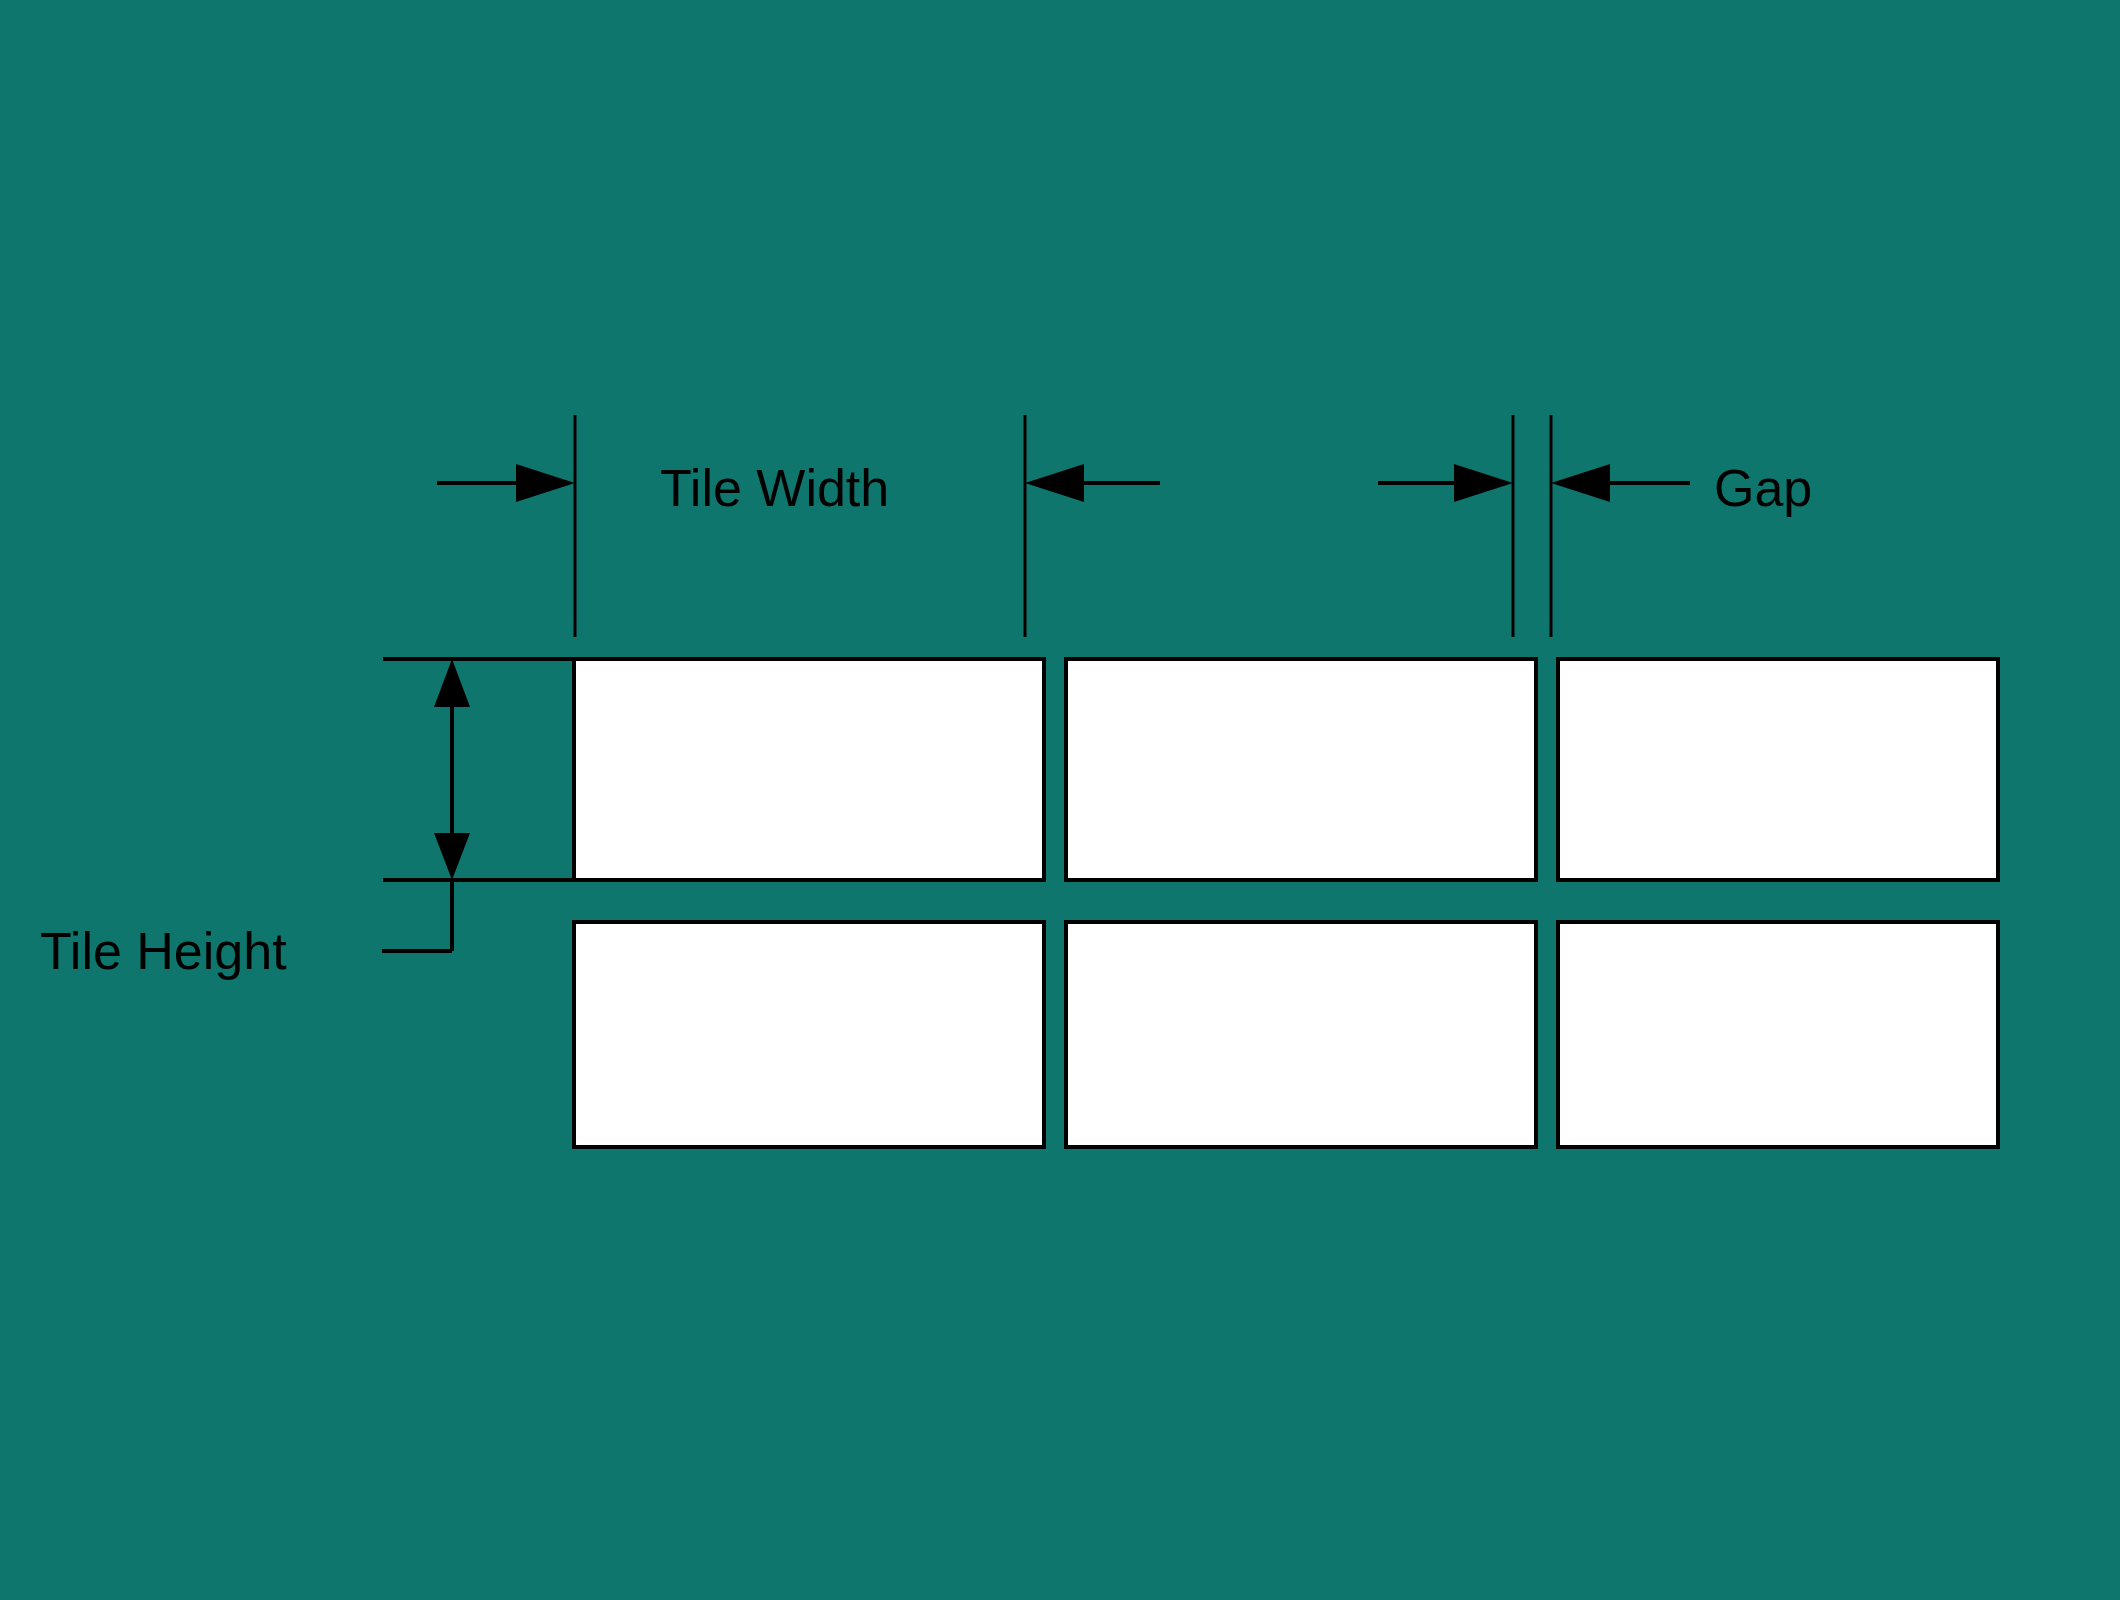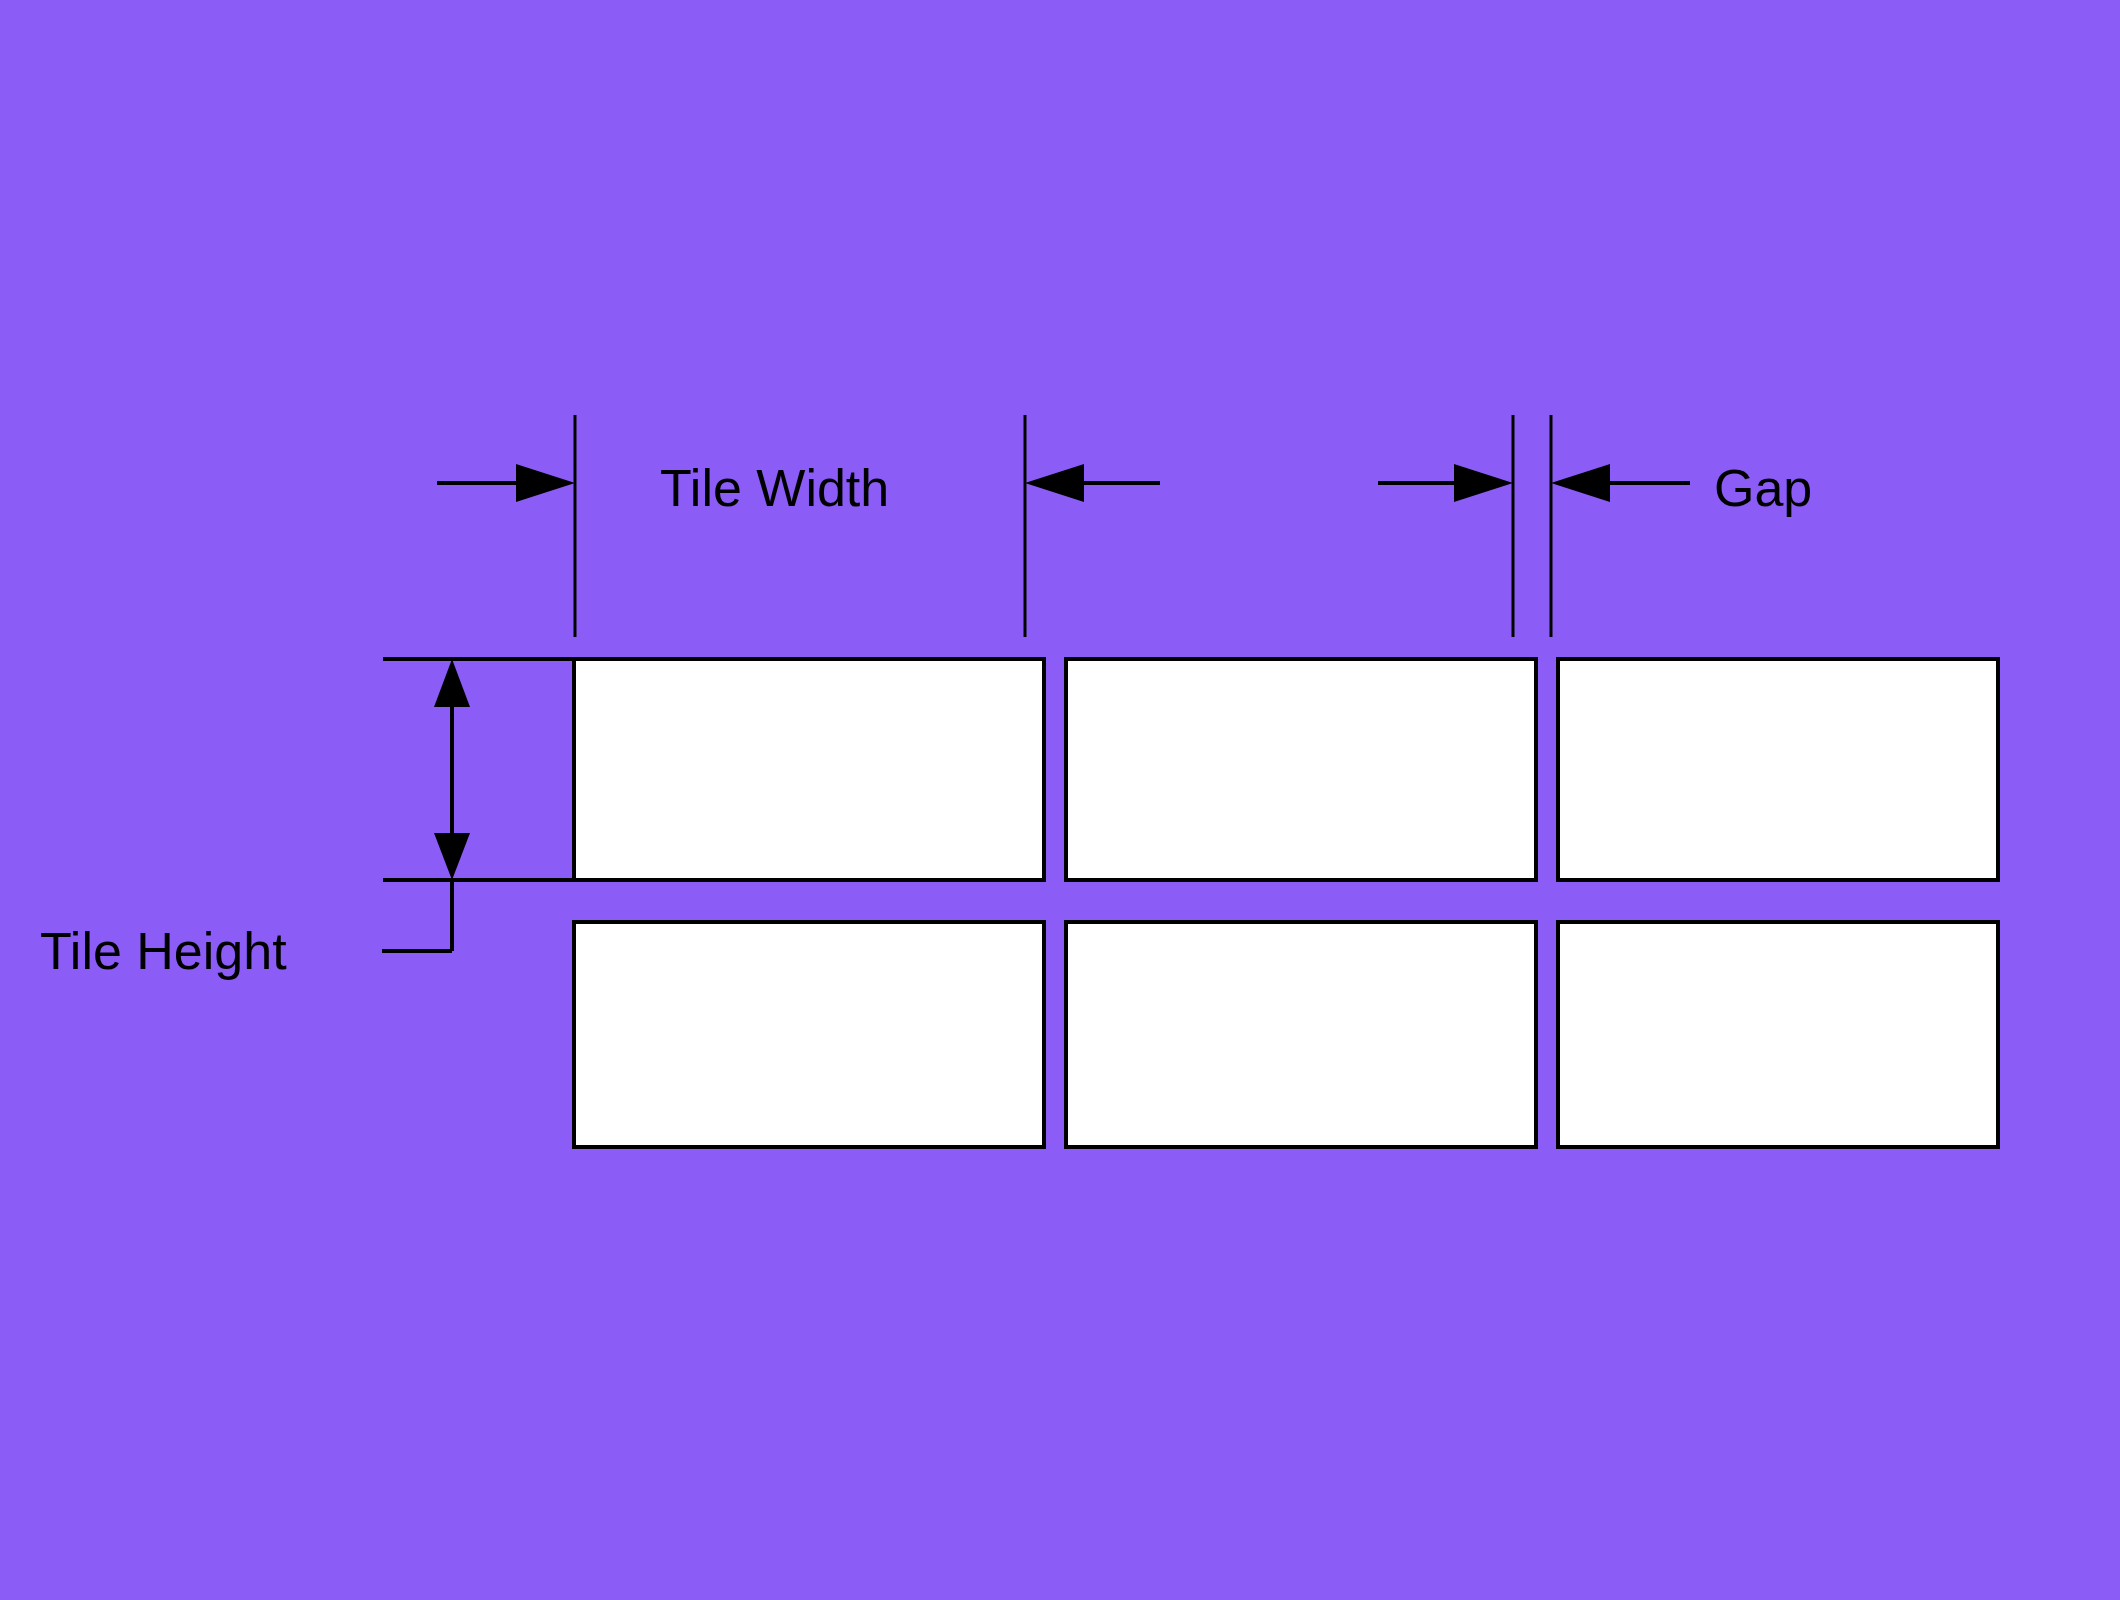--- a/index.html
+++ b/index.html
@@ -11,21 +11,21 @@
     width: 2120px;
     height: 1600px;
     font-family: "Liberation Sans", sans-serif;
     color: #000000;
     overflow: hidden;
   }
   #diagram-root {
     position: relative;
     width: 2120px;
     height: 1600px;
-    background: #8b5cf6;
+    background: #0f766e;
   }
   svg#diagram-canvas {
     position: absolute;
     top: 0;
     left: 0;
     width: 2120px;
     height: 1600px;
     display: block;
   }
   .dim-label {

